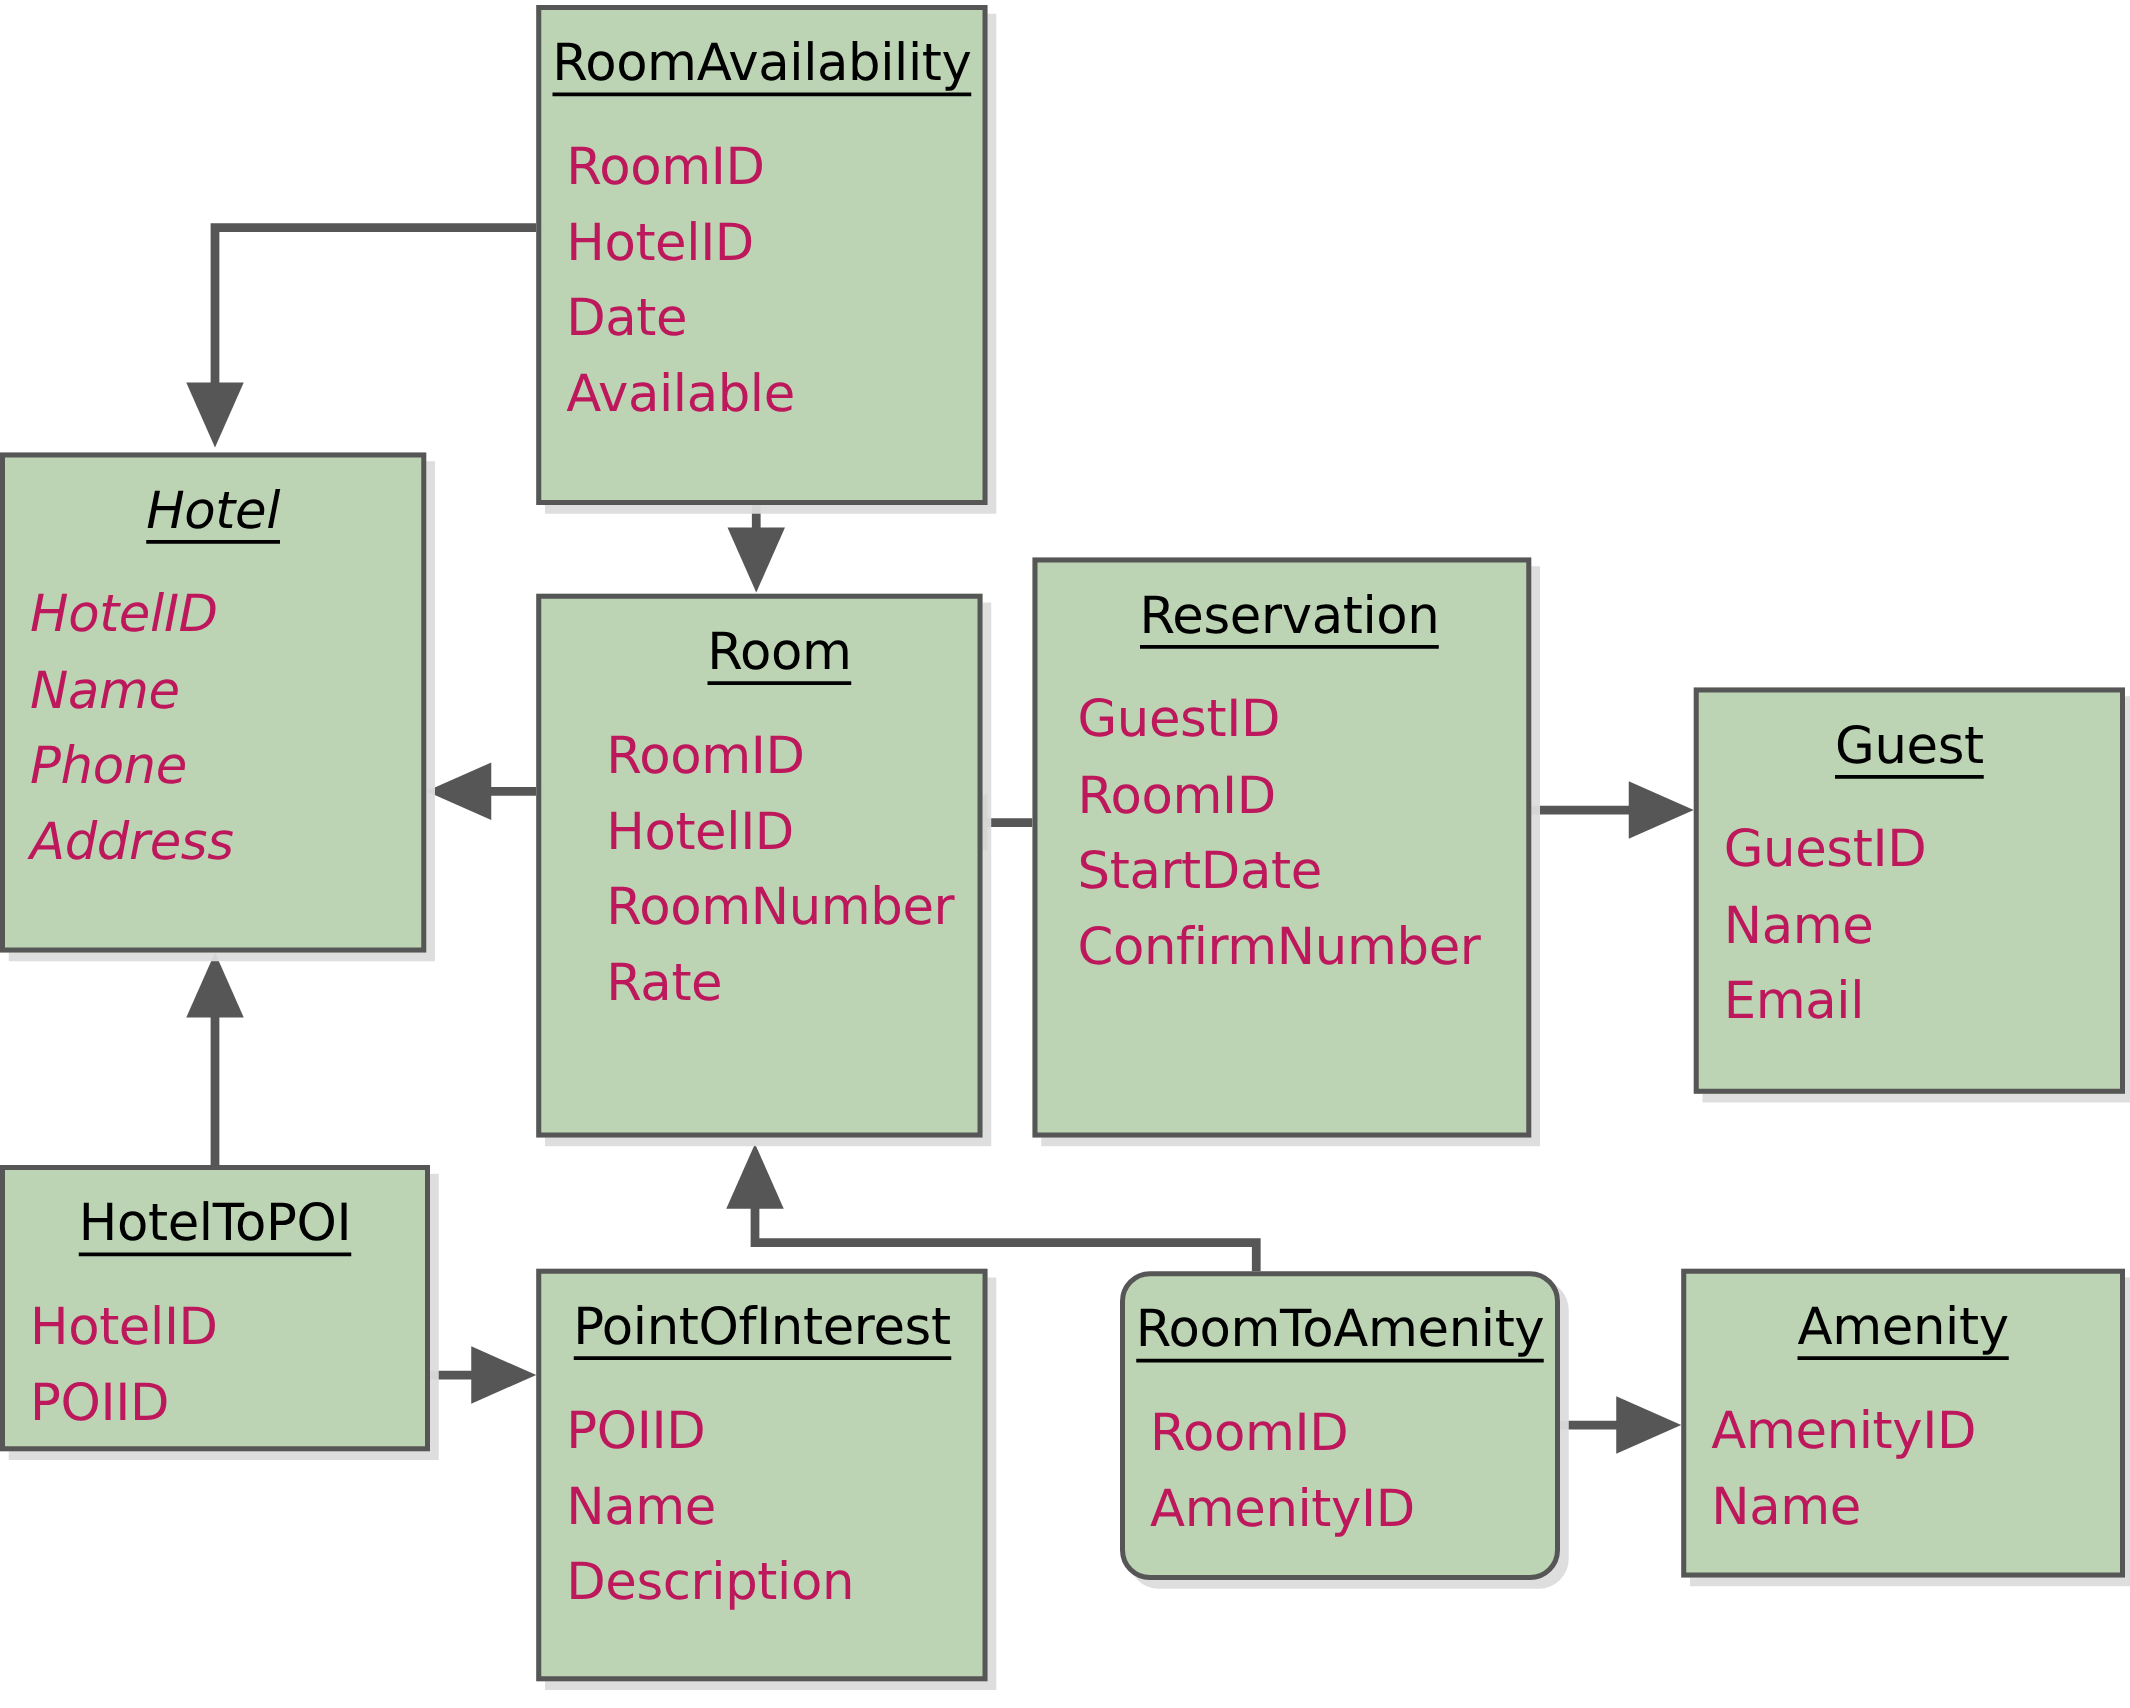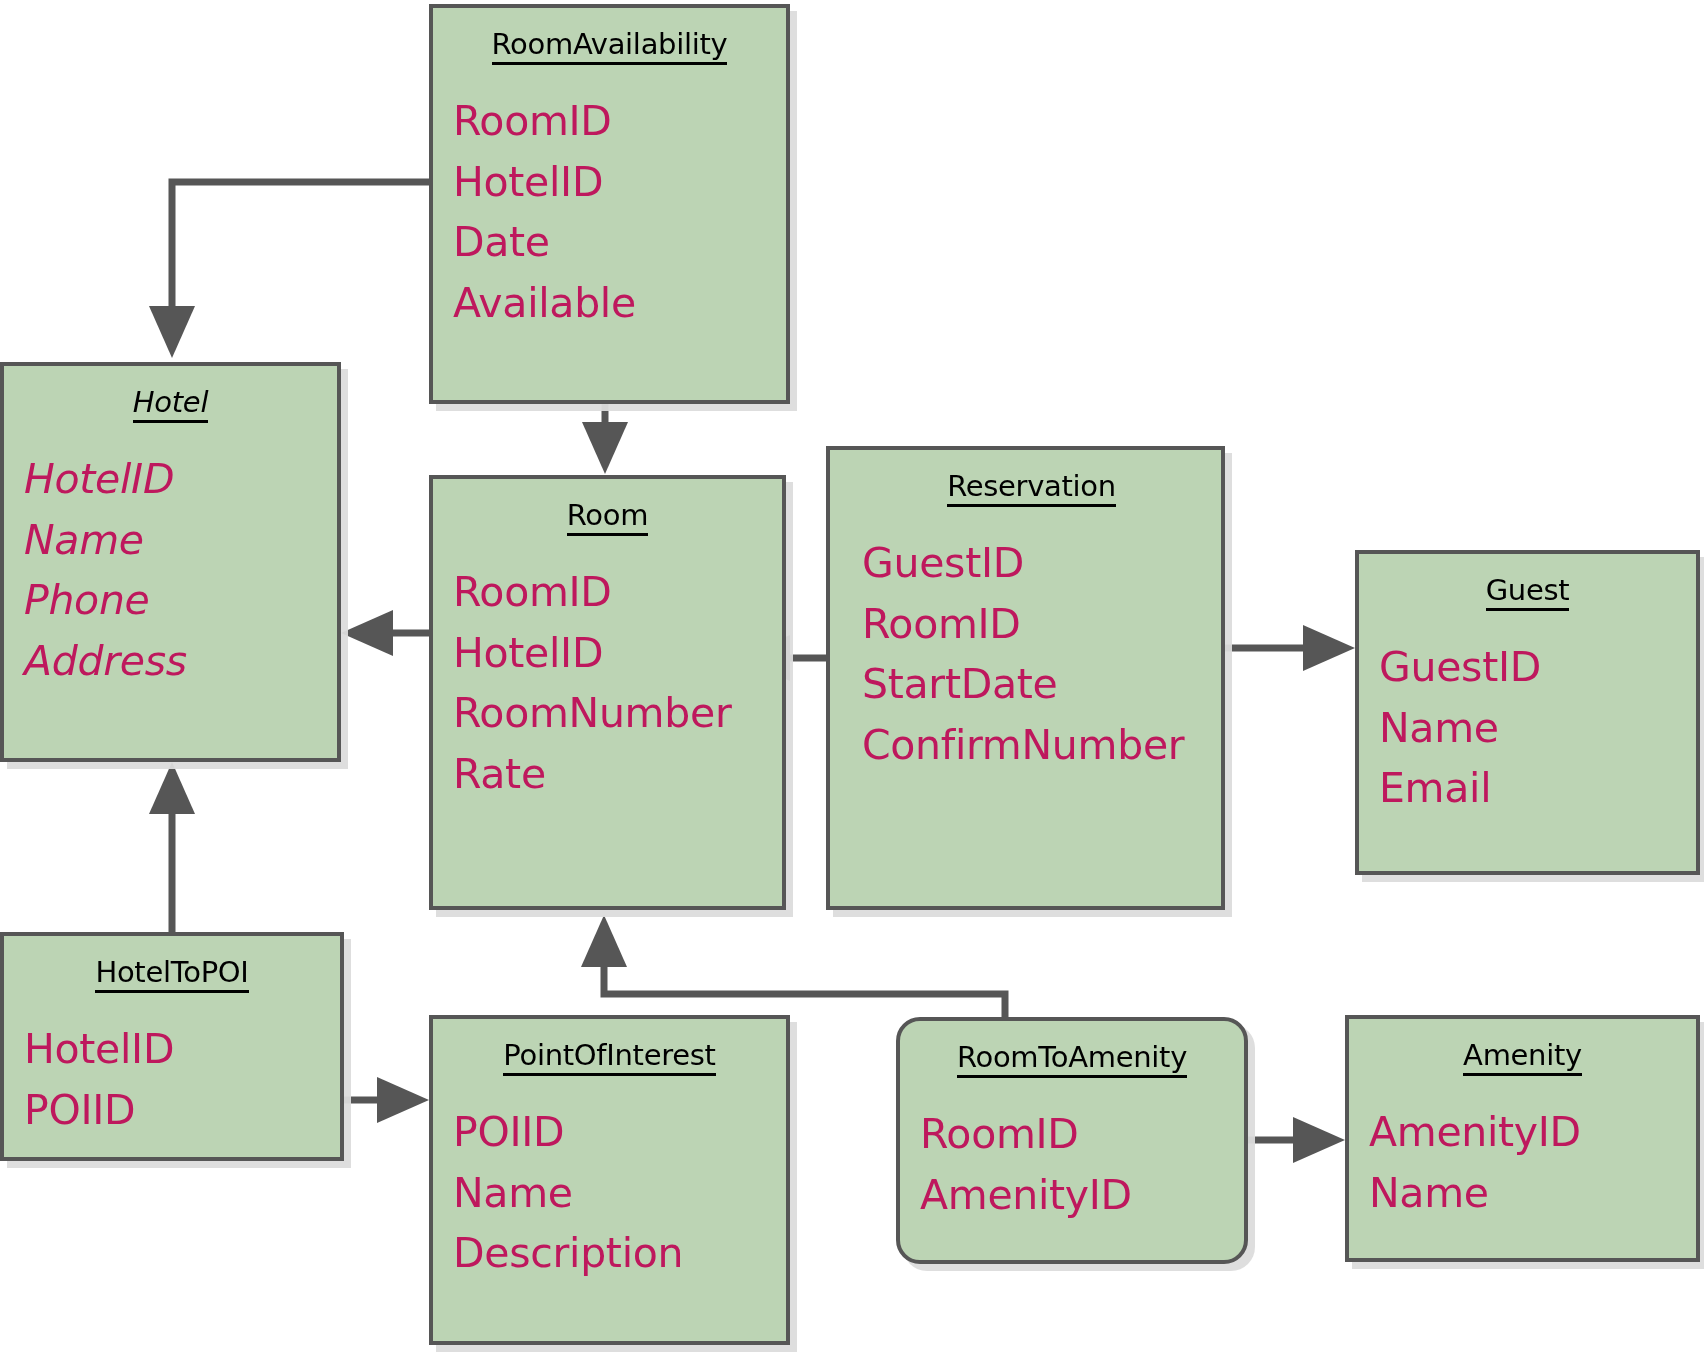--- a/index.html
+++ b/index.html
@@ -19,21 +19,21 @@
     position: absolute;
     box-sizing: border-box;
     background: #bcd4b4;
     border: 4px solid #565656;
     box-shadow: 7px 7px 0 0 rgba(220,220,220,0.95);
     padding: 0;
     z-index: 3;
   }
   .entity-title {
     text-align: center;
-    font-size: 29px;
+    font-size: 41px;
     color: #000000;
     line-height: 1.0;
     padding-top: 22px;
     padding-bottom: 4px;
     letter-spacing: -0.3px;
   }
   .entity-title span {
     border-bottom: 3px solid #000000;
     padding-bottom: 3px;
     display: inline-block;
@@ -133,21 +133,21 @@
   <div class="entity" style="left:0px; top:362px; width:341px; height:400px;font-style:italic;">
     <div class="entity-title"><span>Hotel</span></div>
     <div class="entity-fields">
       <div class="field">HotelID</div>
       <div class="field">Name</div>
       <div class="field">Phone</div>
       <div class="field">Address</div>
     </div>
   </div>
 
-  <div class="entity" style="left:429px; top:475px; width:357px; height:435px;">
+  <div class="entity" style="left:429px; top:475px; width:357px; height:435px;padding-left:32px;">
     <div class="entity-title"><span>Room</span></div>
     <div class="entity-fields">
       <div class="field">RoomID</div>
       <div class="field">HotelID</div>
       <div class="field">RoomNumber</div>
       <div class="field">Rate</div>
     </div>
   </div>
 
   <div class="entity" style="left:826px; top:446px; width:399px; height:464px;padding-left:12px;">

